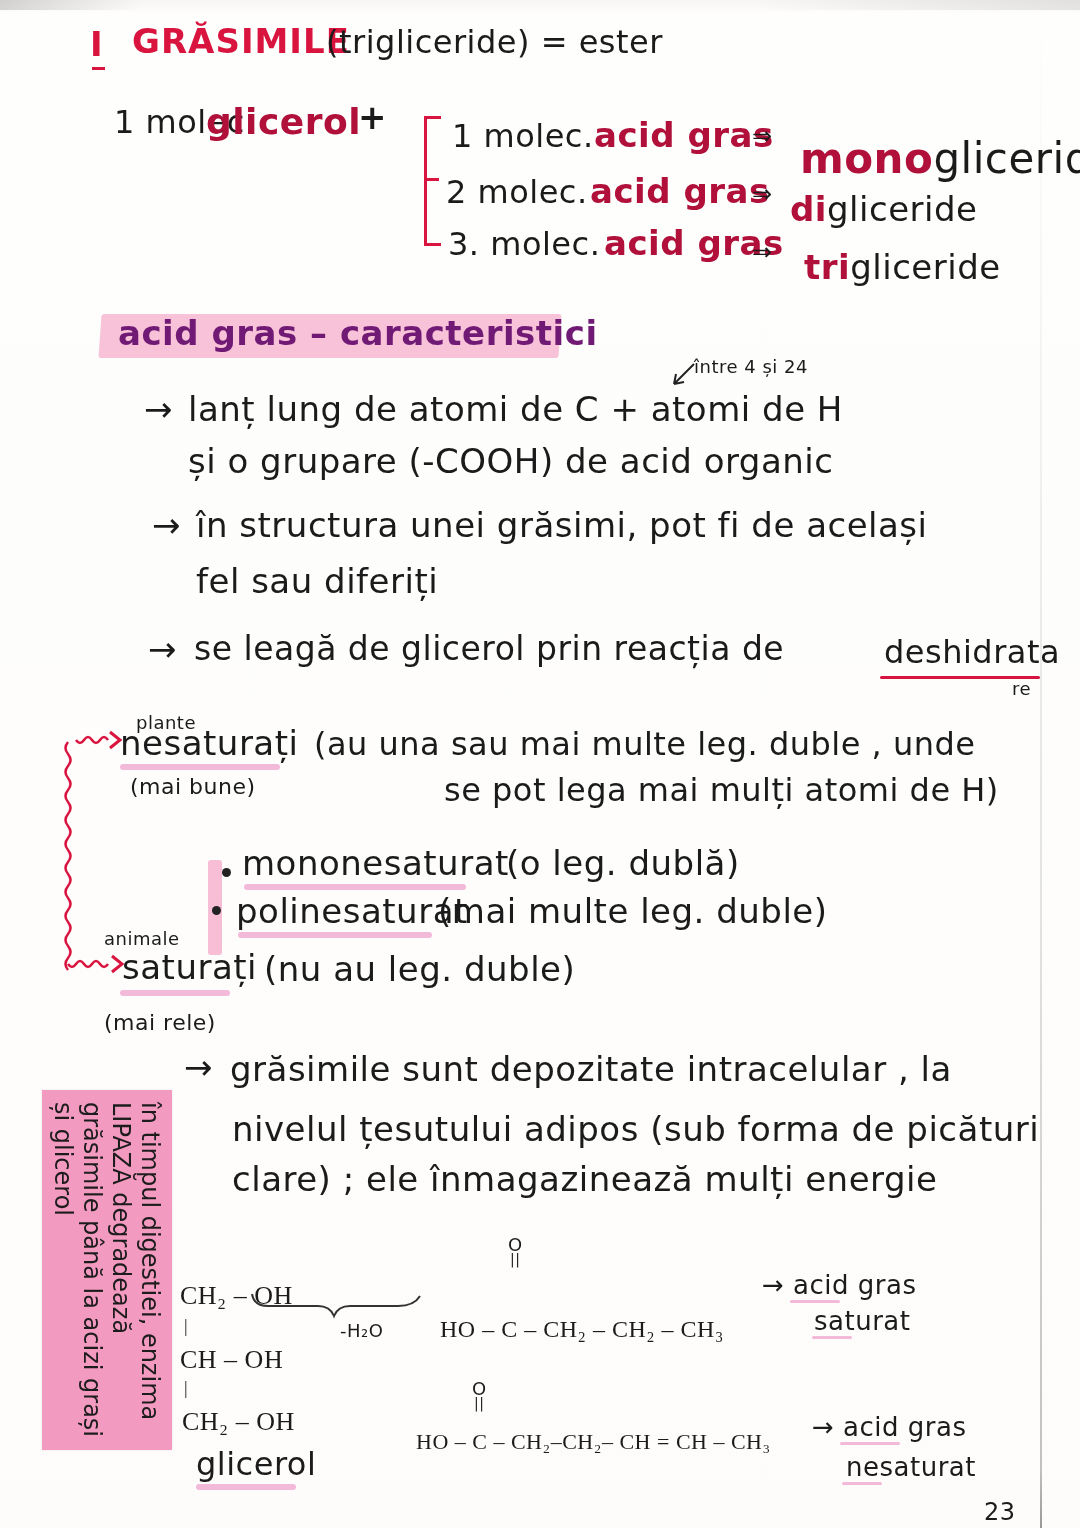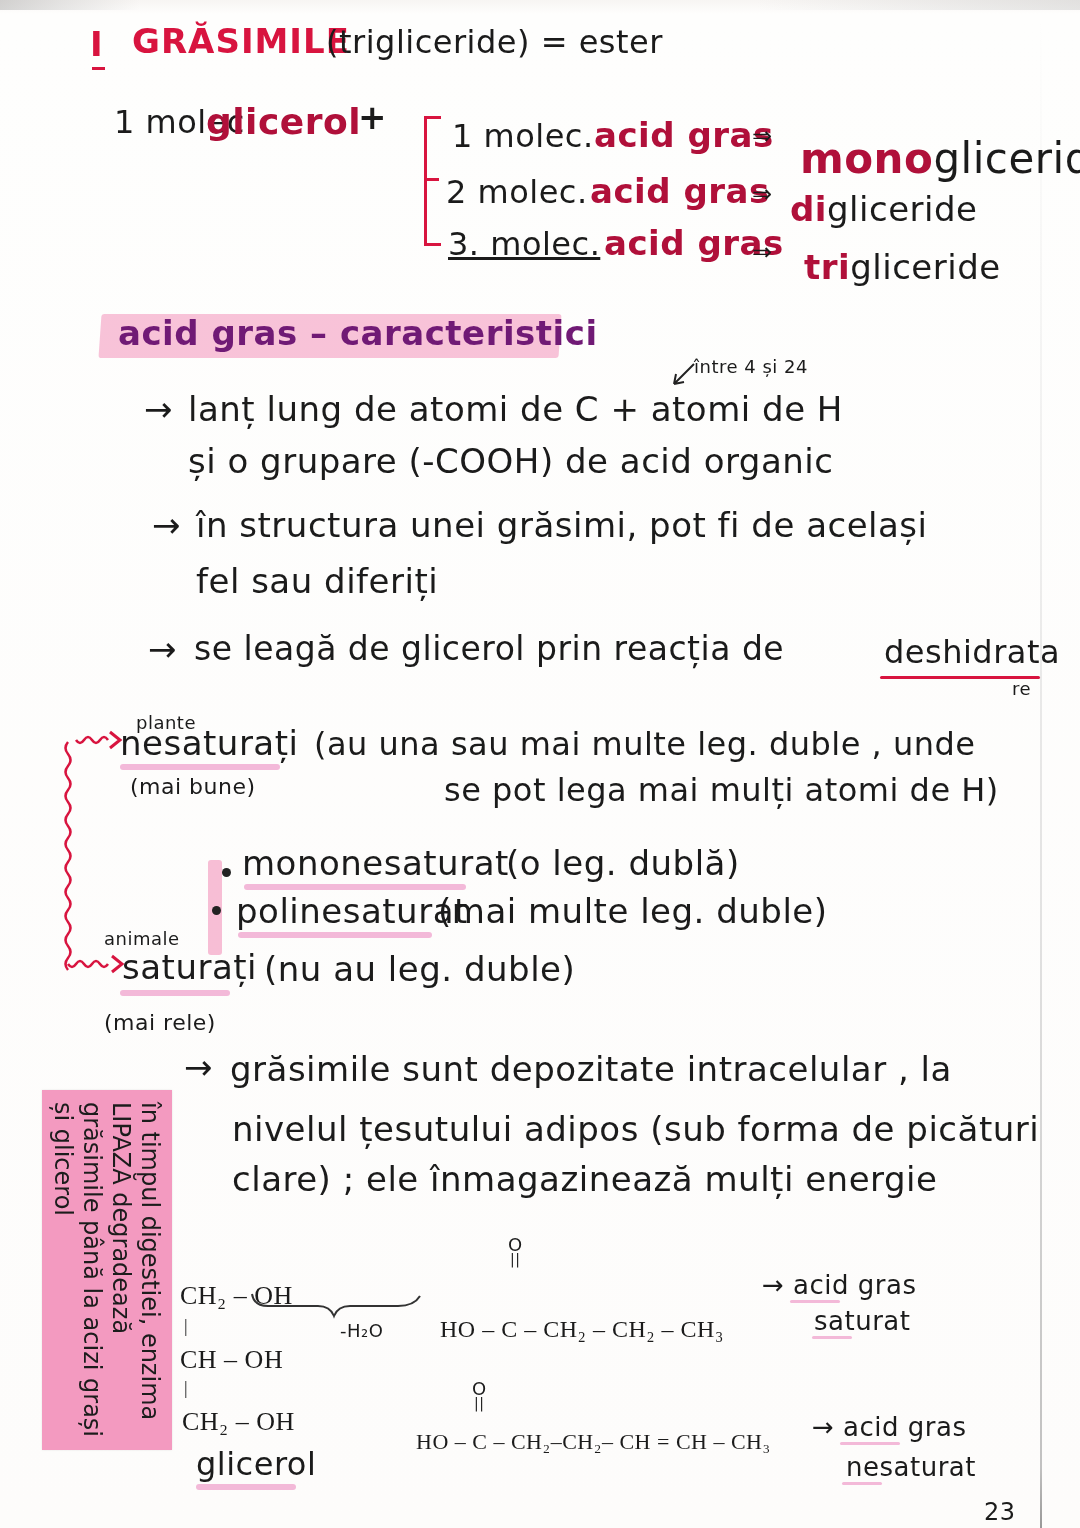--- a/index.html
+++ b/index.html
@@ -76,21 +76,21 @@
   <div class="t" style="left:752px;top:124px;font-size:24px;">⇒</div>
   <div class="t" style="left:800px;top:138px;font-size:42px;"><span class="redk">mono</span><span>gliceride</span></div>
 </div>
 <div>
   <div class="t" style="left:446px;top:176px;font-size:32px;">2 molec.</div>
   <div class="t redk" style="left:590px;top:174px;font-size:34px;">acid gras</div>
   <div class="t" style="left:752px;top:182px;font-size:24px;">⇒</div>
   <div class="t" style="left:790px;top:192px;font-size:34px;"><span class="redk">di</span><span>gliceride</span></div>
 </div>
 <div>
-  <div class="t" style="left:448px;top:228px;font-size:32px;text-decoration:underline;">3. molec.</div>
+  <div class="t" style="left:448px;top:228px;font-size:32px;">3. molec.</div>
   <div class="t redk" style="left:604px;top:226px;font-size:34px;">acid gras</div>
   <div class="t" style="left:752px;top:240px;font-size:24px;">⇒</div>
   <div class="t" style="left:804px;top:250px;font-size:34px;"><span class="redk">tri</span><span>gliceride</span></div>
 </div>
 
 <div class="hl-bar" style="left:100px;top:314px;width:460px;height:44px;transform:skewX(-4deg);"></div>
 <div class="t" style="left:118px;top:316px;font-size:34px;color:#701a75;font-weight:bold;text-align:center;">acid gras – caracteristici</div>
 
 <div class="t tiny" style="left:694px;top:358px;">între 4 și 24</div>
 <svg class="abs" style="left:668px;top:360px;" width="30" height="30">

